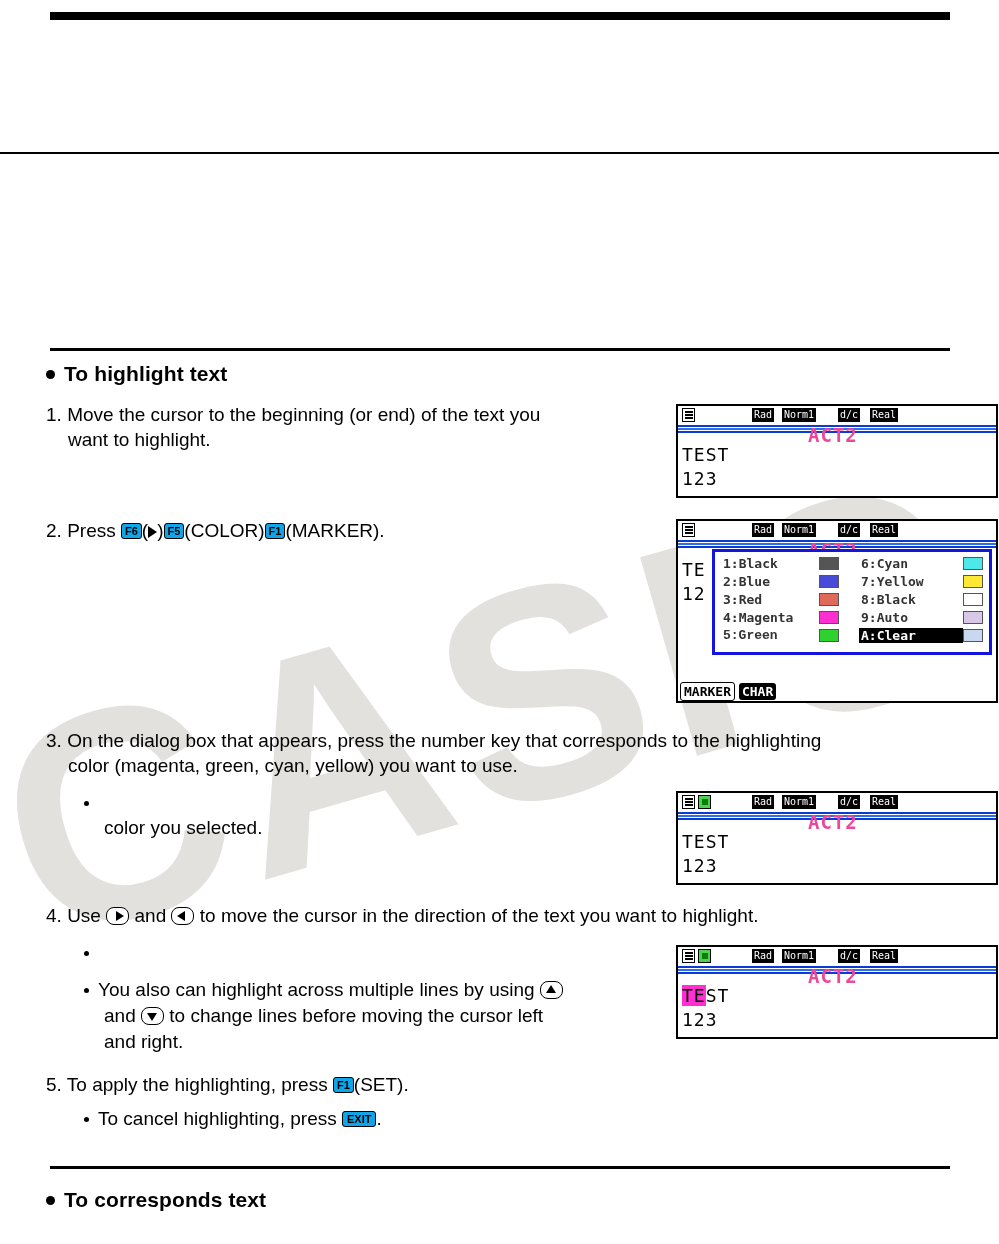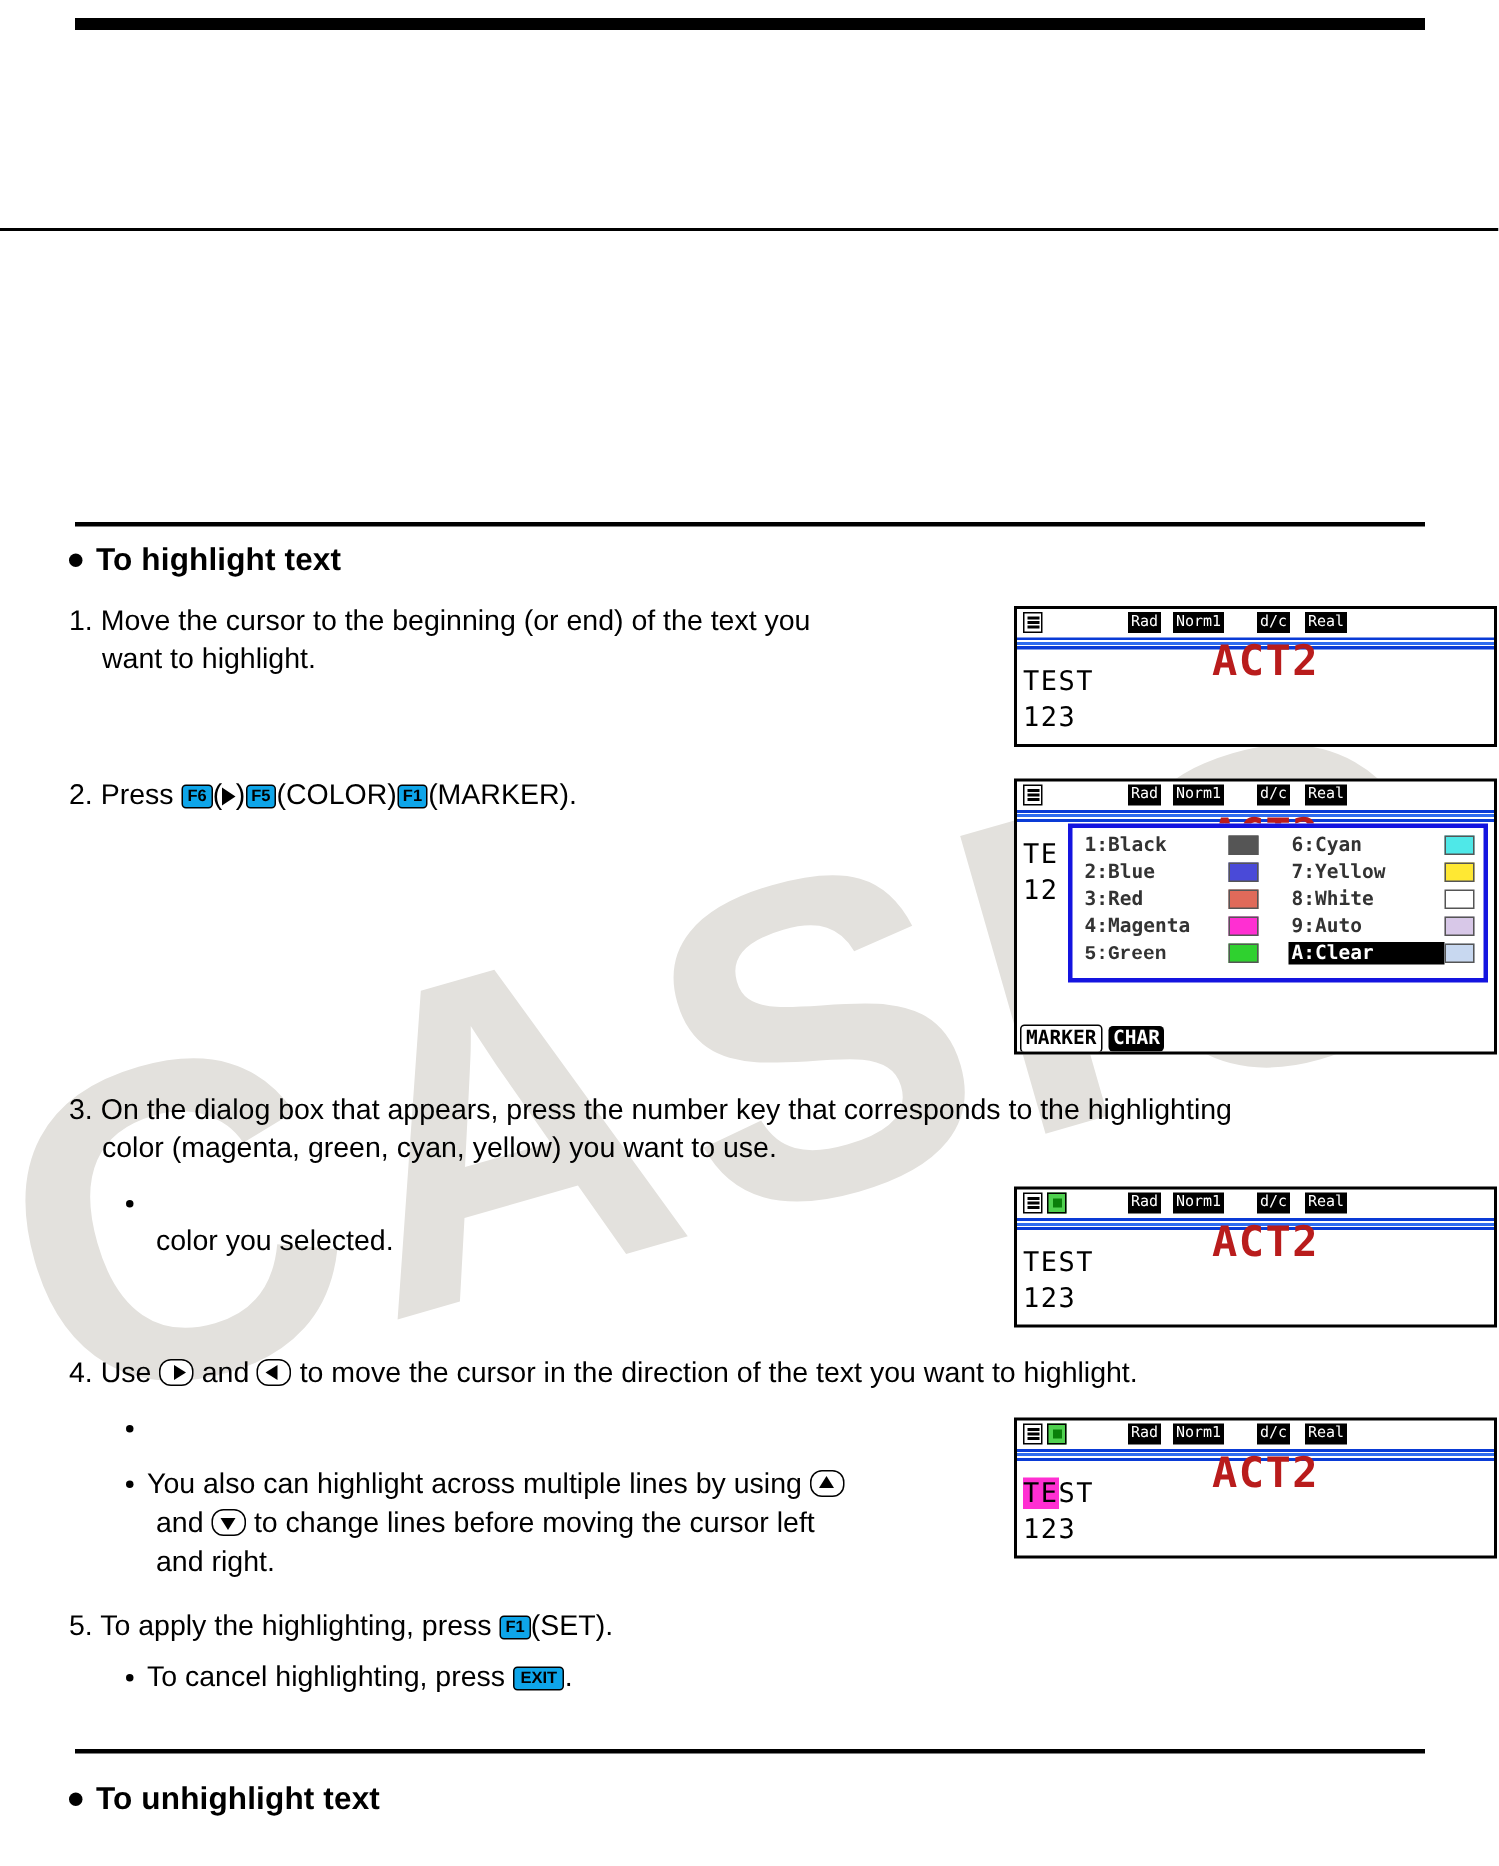--- a/index.html
+++ b/index.html
@@ -192,23 +192,23 @@
       to bottom,
       #0a3bd6 0px, #0a3bd6 2px,
       #ffffff 2px, #ffffff 3px,
       #2f6cf0 3px, #2f6cf0 5px,
       #ffffff 5px, #ffffff 6px,
       #0a3bd6 6px, #0a3bd6 8px);
     margin: 1px 0 0 0;
   }
   .calc .title {
     position: absolute;
-    color: #b91c1c;
-    font-weight: bold;
-    font-size: 28px;
+    color: #ec4899;
+    font-weight: bold;
+    font-size: 19px;
     font-family: "DejaVu Sans Mono", monospace;
     letter-spacing: 1px;
   }
   .calc .line {
     font-size: 18px;
     font-family: "DejaVu Sans Mono", monospace;
     letter-spacing: 1px;
     color: #000;
     padding-left: 4px;
     line-height: 24px;
@@ -332,21 +332,21 @@
         <div class="dlg-item" style="left:8px; top:76px;font-family:Liberation Mono, monospace;">5:Green</div>
 
         <div class="sw" style="left:104px; top:5px;  background:#555555;"></div>
         <div class="sw" style="left:104px; top:23px; background:#4a4ad8;"></div>
         <div class="sw" style="left:104px; top:41px; background:#e06a5a;"></div>
         <div class="sw" style="left:104px; top:59px; background:#ff2fd2;"></div>
         <div class="sw" style="left:104px; top:77px; background:#2fd12f;"></div>
 
         <div class="dlg-item" style="left:146px; top:4px;">6:Cyan</div>
         <div class="dlg-item" style="left:146px; top:22px;">7:Yellow</div>
-        <div class="dlg-item" style="left:146px; top:40px;">8:White</div>
+        <div class="dlg-item" style="left:146px; top:40px;">8:Black</div>
         <div class="dlg-item" style="left:146px; top:58px;">9:Auto</div>
         <div class="dlg-item sel" style="left:144px; top:76px; width:100px;">A:Clear</div>
 
         <div class="sw" style="left:248px; top:5px;  background:#4fe8e8;"></div>
         <div class="sw" style="left:248px; top:23px; background:#ffe833;"></div>
         <div class="sw" style="left:248px; top:41px; background:#ffffff;"></div>
         <div class="sw" style="left:248px; top:59px; background:#d8c8e8;"></div>
         <div class="sw" style="left:248px; top:77px; background:#c8d8f0;"></div>
       </div>
     </div>
@@ -430,16 +430,16 @@
     <span>5.</span>
     <span>To apply the highlighting, press</span>
     <span class="key">F1</span><span>(SET).</span>
   </div>
   <div class="txt sub" style="left:84px; top:1106px; width:590px;">
     <span class="dot"></span><span>To cancel highlighting, press</span>
     <span class="key wide">EXIT</span><span>.</span>
   </div>
 
   <div class="sec-head" id="head-unhighlight">
-    <span class="bullet"></span><span>To unhighlight text</span>
+    <span class="bullet"></span><span>To corresponds text</span>
   </div>
 
 </div>
 
 </body></html>

